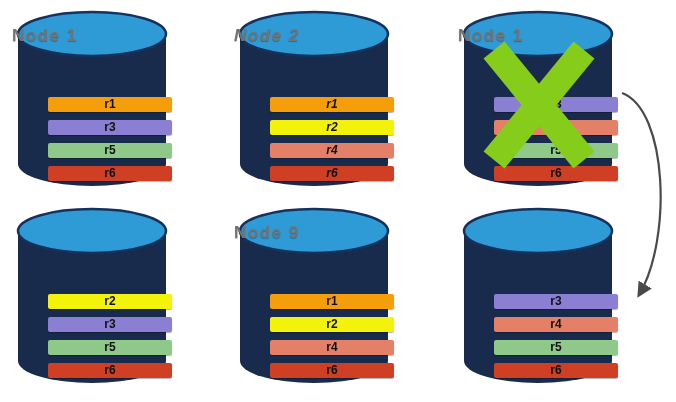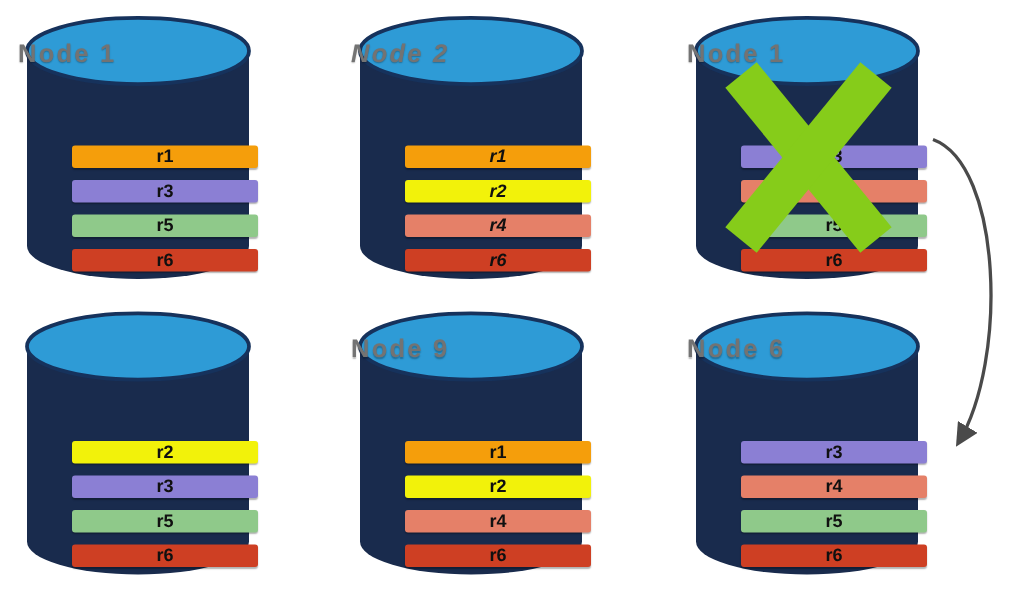--- a/index.html
+++ b/index.html
@@ -203,21 +203,20 @@
         <div class="replica-bar" style="background: rgb(206, 63, 35);">
           <span class="replica-label">r6</span>
         </div>
       </div>
     </div>
     <div class="node" style="left: 458px; top: 205px;">
       <svg class="node-svg" viewBox="0 0 160 180">
         <path d="M 6,26 L 6,156 A 74,22 0 0 0 154,156 L 154,26 Z" fill="#192B4D"></path>
         <ellipse cx="80" cy="26" rx="74" ry="22" fill="#2E9BD6" stroke="#16325C" stroke-width="2.5"></ellipse>
       </svg>
-      <div class="node-title">Node 6</div>
       <div class="replica-stack">
         <div class="replica-bar" style="background: rgb(139, 127, 212);">
           <span class="replica-label">r3</span>
         </div>
         <div class="replica-bar" style="background: rgb(229, 128, 104);">
           <span class="replica-label">r4</span>
         </div>
         <div class="replica-bar" style="background: rgb(143, 201, 138);">
           <span class="replica-label">r5</span>
         </div>

